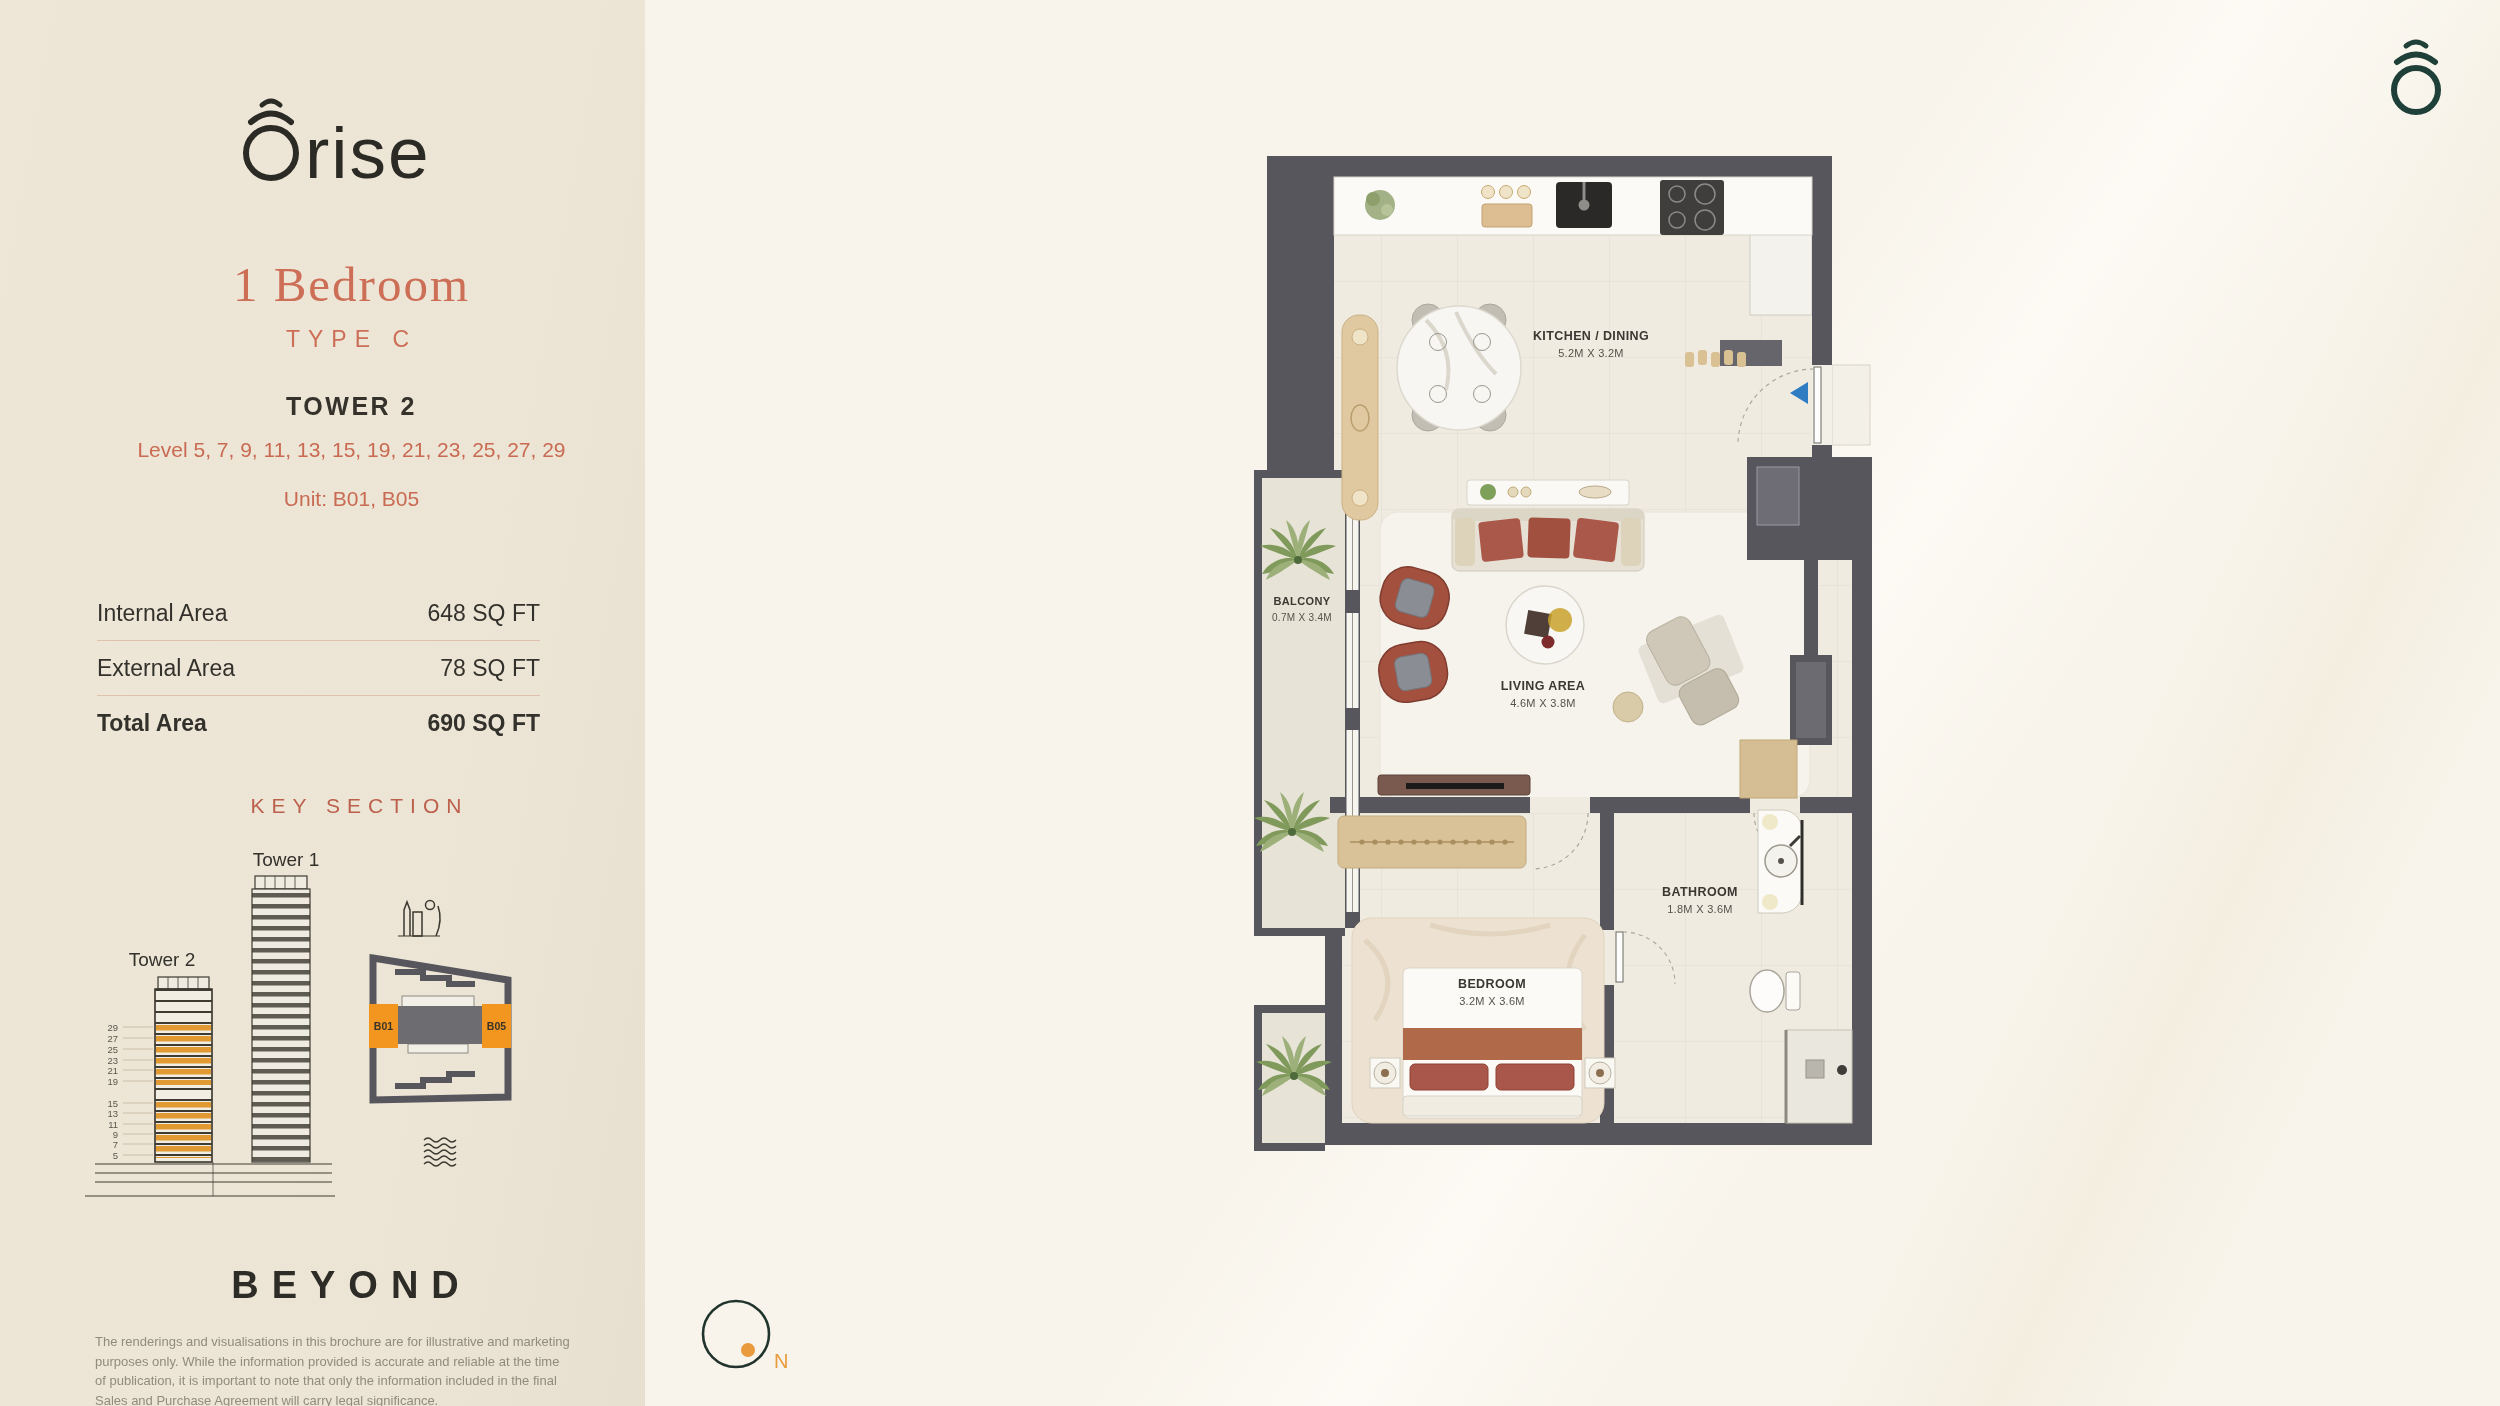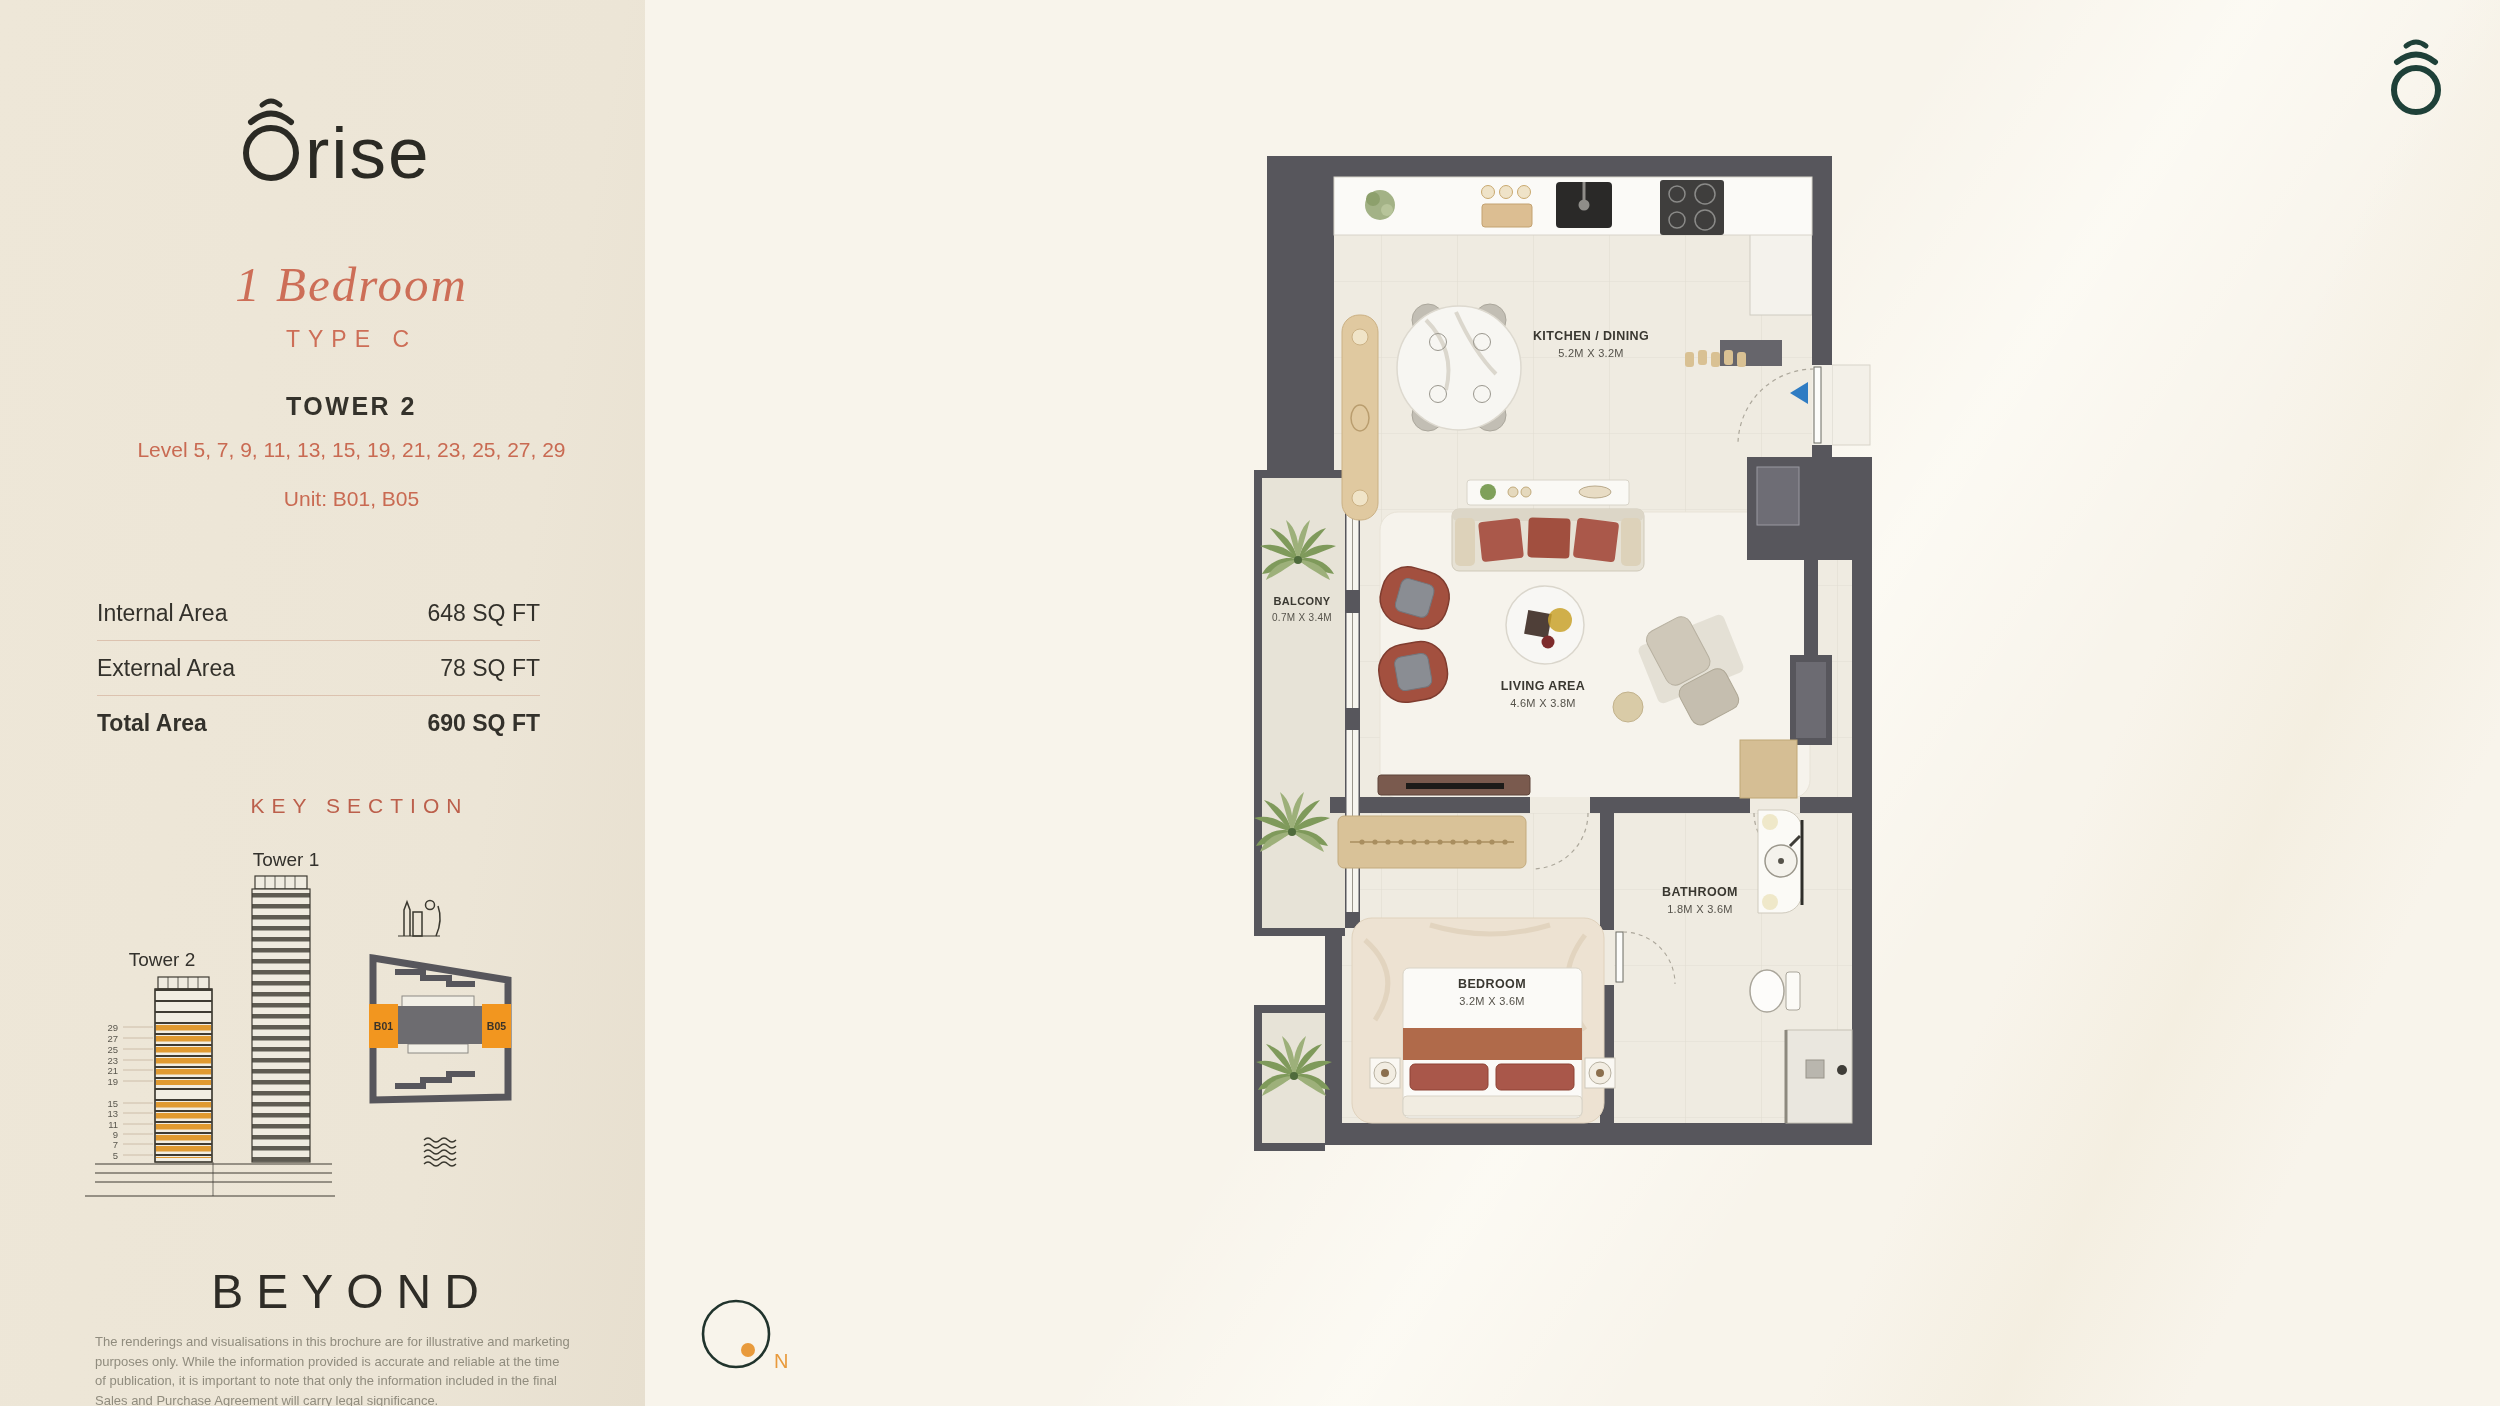--- a/index.html
+++ b/index.html
@@ -16,35 +16,35 @@
   #streak2{left:1500px;top:-100px;width:1600px;height:1700px;
     background:linear-gradient(115deg,rgba(240,233,215,0) 42%,rgba(240,233,215,.5) 50%,rgba(240,233,215,0) 58%);}
 
   
   .left-panel{
     position:absolute;left:0;top:0;width:645px;height:1406px;
     background:linear-gradient(100deg,#eee7d8 0%,#ece5d6 70%,#e7dfcf 100%);
   }
   .centered{position:absolute;left:0;width:703px;text-align:center;}
   .brand{top:92px;}
-  .headline{top:256px;font-family:"Liberation Serif",serif;font-style:italic;
+  .headline{top:256px;font-family:"Liberation Serif",serif;
     font-size:49px;color:#cd6e57;letter-spacing:2px;}
   .type-sub{top:326px;font-size:23px;letter-spacing:8px;color:#cd6e57;font-weight:400;}
   .tower{top:392px;font-size:25px;letter-spacing:2.5px;color:#34322b;font-weight:700;}
   .levels{top:438px;font-size:21px;color:#c96a52;}
   .units{top:475px;font-size:21px;color:#c96a52;margin-top:12px;}
 
   .area-table{position:absolute;left:97px;top:586px;width:443px;}
   .area-row{display:flex;justify-content:space-between;align-items:center;
     height:54px;font-size:23px;color:#33312b;border-bottom:1px solid #dcc2af;text-align:right;}
   .area-row:last-child{border-bottom:none;}
   .area-row.total{font-weight:700;}
   .key-title{top:794px;font-size:21px;letter-spacing:7px;color:#bc5f4b;margin-left:8px;}
 
-  .beyond{top:1264px;font-size:48px;letter-spacing:13px;color:#2e2c26;font-weight:400;}
+  .beyond{top:1264px;font-size:38px;letter-spacing:13px;color:#2e2c26;font-weight:700;}
   .disclaimer{position:absolute;left:95px;top:1332px;width:478px;
     font-size:13px;line-height:1.5;color:#908c7e;}
 
   
   svg text{font-family:"Liberation Sans",sans-serif;}
   .fnum{font-size:9.5px;fill:#5a574e;text-anchor:end;}
   .twr-label{font-size:19px;fill:#33312c;text-anchor:middle;}
   .kp-unit{font-size:10.5px;font-weight:700;fill:#3a332a;text-anchor:middle;}
   .room-name{font-size:12.5px;font-weight:700;fill:#3a3831;text-anchor:middle;letter-spacing:.4px;}
   .room-dims{font-size:11px;fill:#55524a;text-anchor:middle;letter-spacing:.3px;}

